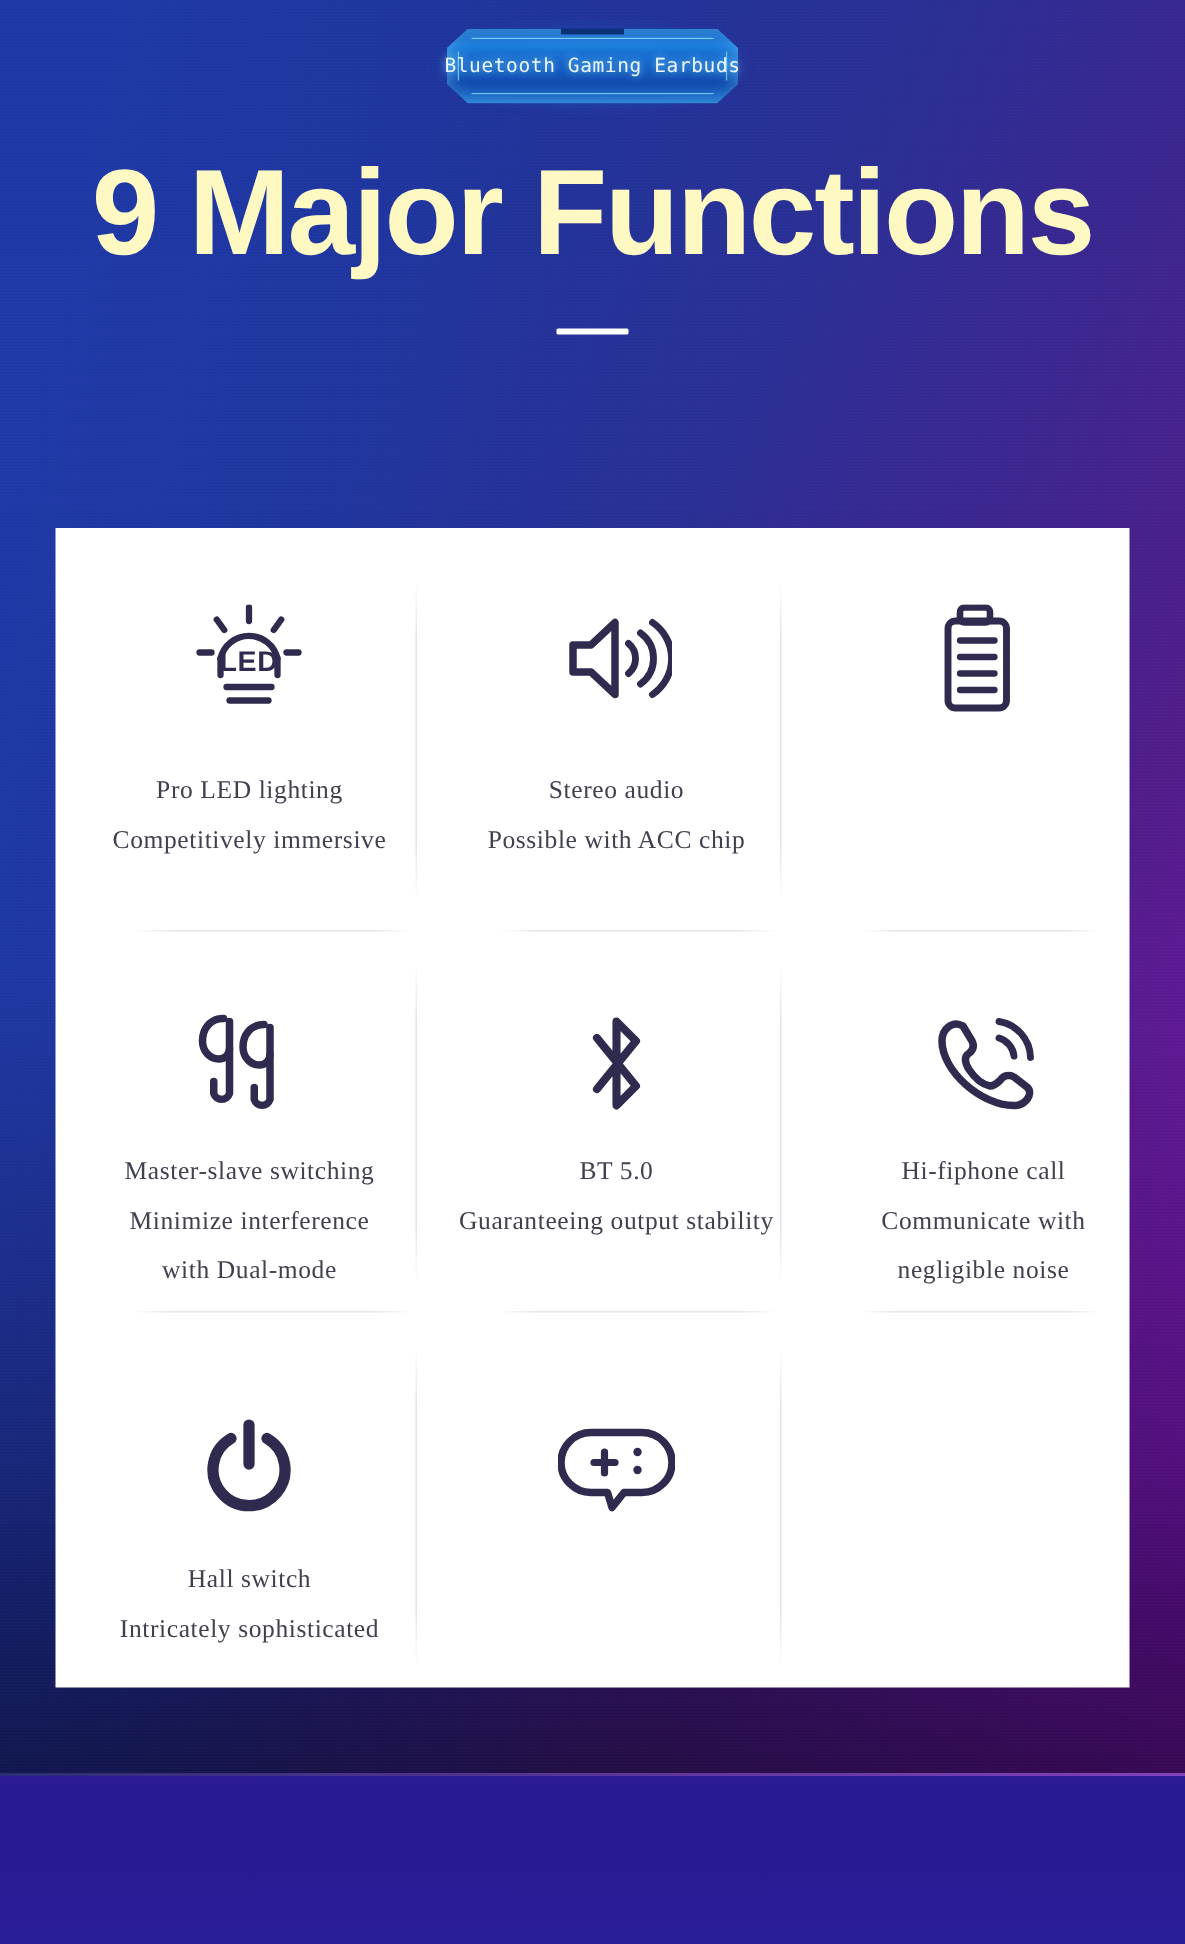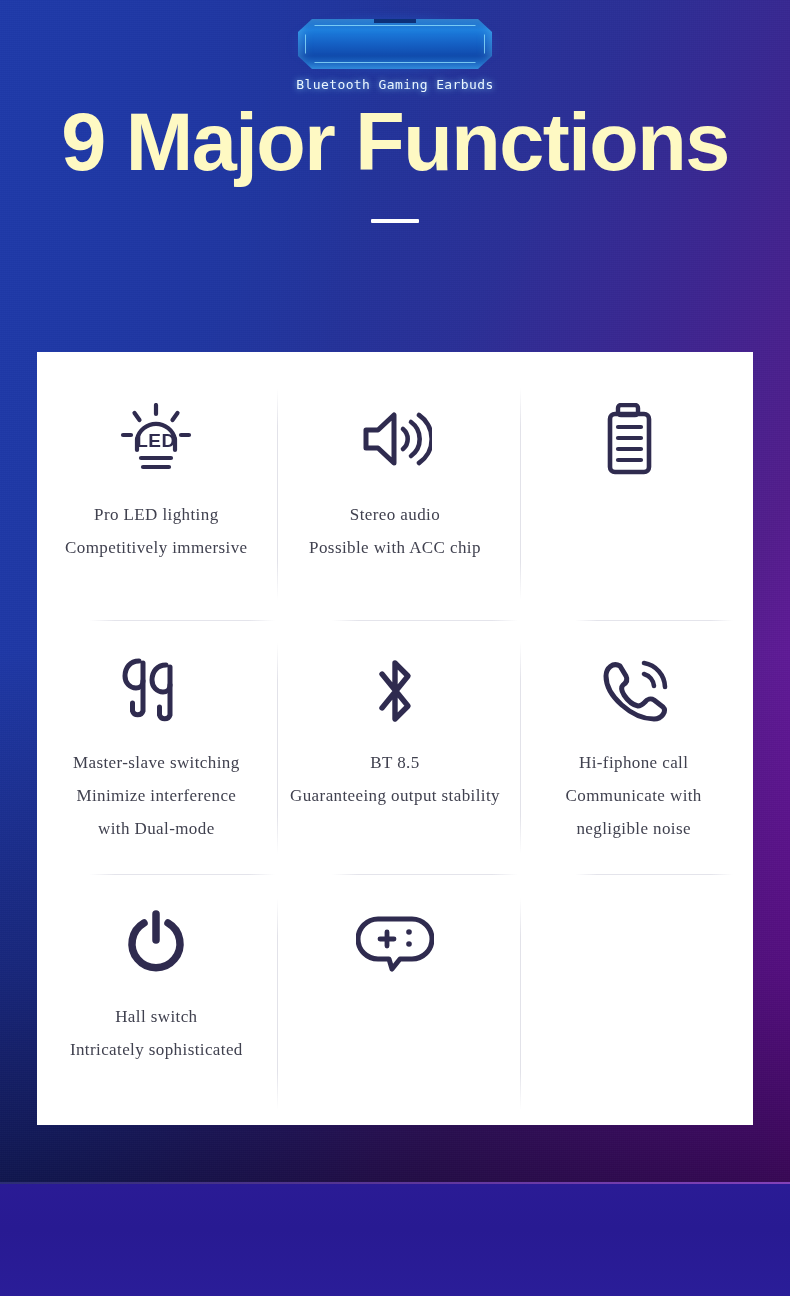--- a/index.html
+++ b/index.html
@@ -131,21 +131,20 @@
     width: 194px; height: 50px;
     display: flex;
     align-items: center;
     justify-content: center;
     color: #eaf7ff;
     font-family: "DejaVu Sans Mono", monospace;
     font-size: 13px;
     letter-spacing: 0.4px;
     text-shadow: 0 0 6px rgba(140,225,255,0.9);
     white-space: nowrap;
-    margin-top: 40px;
   }
 
   
   .headline {
     position: absolute;
     left: 0; top: 95px;
     width: 790px;
     text-align: center;
     color: #fef9c3;
     font-family: "Liberation Sans", sans-serif;
@@ -175,45 +174,46 @@
   
   .card {
     position: absolute;
     left: 37px; top: 352px;
     width: 716px; height: 773px;
     background: #ffffff;
   }
 
   .grid {
     position: absolute;
-    left: 0; top: 0;
+    left: 16px; top: 0;
     width: 716px; height: 773px;
     display: grid;
     grid-template-columns: 1fr 1fr 1fr;
     grid-template-rows: 268px 254px 251px;
+    gap: 18px;
   }
 
   .cell {
     position: relative;
     display: flex;
     flex-direction: column;
     align-items: center;
   }
   .cell .icon {
     margin-top: 50px;
     height: 74px;
     display: flex;
     align-items: center;
     justify-content: center;
   }
   .cell.r2 .icon { margin-top: 34px; }
   .cell.r3 .icon { margin-top: 32px; }
 
   .cell .lines {
-    margin-top: 22px;
+    margin-top: 34px;
     text-align: center;
     color: #40414f;
     font-family: "Liberation Serif", serif;
     font-size: 17px;
     line-height: 33px;
     letter-spacing: 0.4px;
     white-space: nowrap;
   }
   .cell.r2 .lines { margin-top: 18px; }
   .cell.r3 .lines { margin-top: 20px; }
@@ -346,21 +346,21 @@
         </div>
       </div>
 
       <div class="cell r2">
         <div class="icon">
           <svg width="56" height="74" viewBox="0 0 56 74">
             <path d="M15 20 L41 52 L28 65 V9 L41 22 L15 54" fill="none" stroke="#2f2b4f" stroke-width="5.4" stroke-linejoin="round" stroke-linecap="round"></path>
           </svg>
         </div>
         <div class="lines">
-          <div>BT 8.5</div>
+          <div>BT 5.0</div>
           <div>Guaranteeing output stability</div>
         </div>
       </div>
 
       <div class="cell r2">
         <div class="icon">
           <svg width="76" height="70" viewBox="0 0 76 70">
             <path d="M10 20 C10 12 17 6 24 10 L30 20 C32 24 30 27 27 29 C25 31 25 34 28 39
                      C32 45 37 49 42 50 C45 50 47 48 49 46 C51 43 55 42 58 44 L67 51
                      C71 55 66 63 58 63 C36 63 10 40 10 20 Z" fill="none" stroke="#2f2b4f" stroke-width="5" stroke-linejoin="round" stroke-linecap="round"></path>

